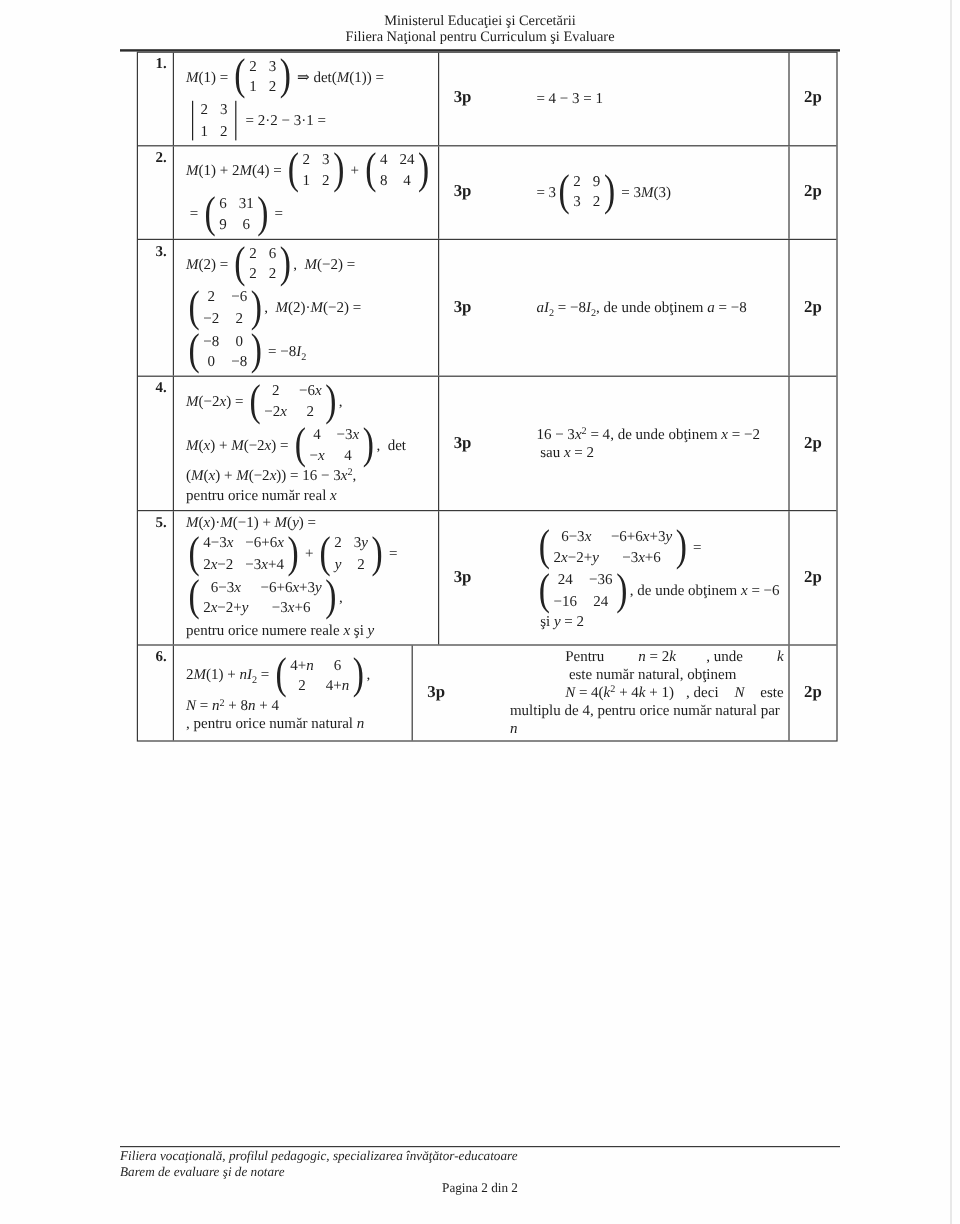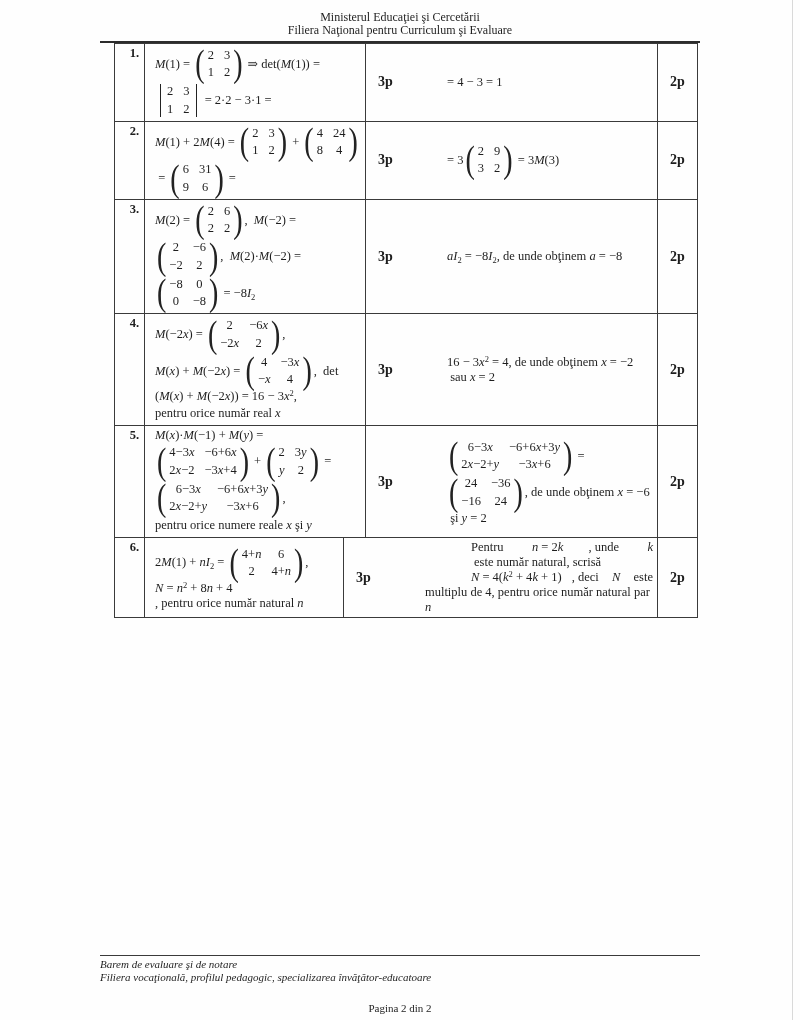--- a/index.html
+++ b/index.html
@@ -39,21 +39,21 @@
   .mgrid { display:grid; column-gap:10px; padding:0 3px; line-height:1.38; }
   .mcell { text-align:center; white-space:pre; }
   .paren { font-size:28px; line-height:28px; display:inline-block; transform:scaleY(1.32);
            transform-origin:center; font-weight:400; color:#222; }
   .dbar { width:0; border-left:1.2px solid #222; align-self:stretch; margin:1px 3px; }
 
   .footer { position:absolute; top:955px; left:100px; width:600px; font-size:11px; line-height:1.18; }
   .footer-rule { border-top:1px solid #3a3a3a; margin-bottom:2px; }
   .f-row1 { display:flex; justify-content:space-between; }
   .italic { font-style:italic; }
-  .f-page { text-align:center; margin-top:18px; }
+  .f-page { text-align:center; margin-top:0; }
 </style>
 </head>
 <body>
 
 <div class="page">
   <div class="scan-edge"></div>
 
   <div class="ministry">
     <div>Ministerul Educaţiei şi Cercetării</div>
     <div>Filiera Naţional pentru Curriculum şi Evaluare</div>
@@ -393,36 +393,36 @@
             </div>
             <div class="block-points">3p</div>
           </div>
           <div class="block">
             <div class="block-content">
               <div class="fline just">
                 <span class="txt">Pentru </span>
                 <span class="math"><i>n</i> = 2<i>k</i></span>
                 <span class="txt">, unde </span>
                 <span class="math"><i>k</i></span>
-                <span class="txt"> este număr natural, scrisă </span>
+                <span class="txt"> este număr natural, obţinem </span>
                 <span class="math"><i>N</i> = 4(<i>k</i><sup>2</sup> + 4<i>k</i> + 1)</span>
                 <span class="txt">, deci </span>
                 <span class="math"><i>N</i></span>
                 <span class="txt"> este</span>
               </div>
               <div class="fline">
                 <span class="txt">multiplu de 4, pentru orice număr natural par </span>
                 <span class="math"><i>n</i></span>
               </div>
             </div>
             <div class="block-points">2p</div>
           </div>
         </div>
       </div>
     </div>
 
   <div class="footer">
     <div class="footer-rule"></div>
+    <div class="italic">Filiera vocaţională, profilul pedagogic, specializarea învăţător-educatoare</div>
     <div class="italic">Barem de evaluare şi de notare</div>
-    <div class="italic">Filiera vocaţională, profilul pedagogic, specializarea învăţător-educatoare</div>
     <div class="f-page">Pagina 2 din 2</div>
   </div>
 </div>
 
 </body></html>

